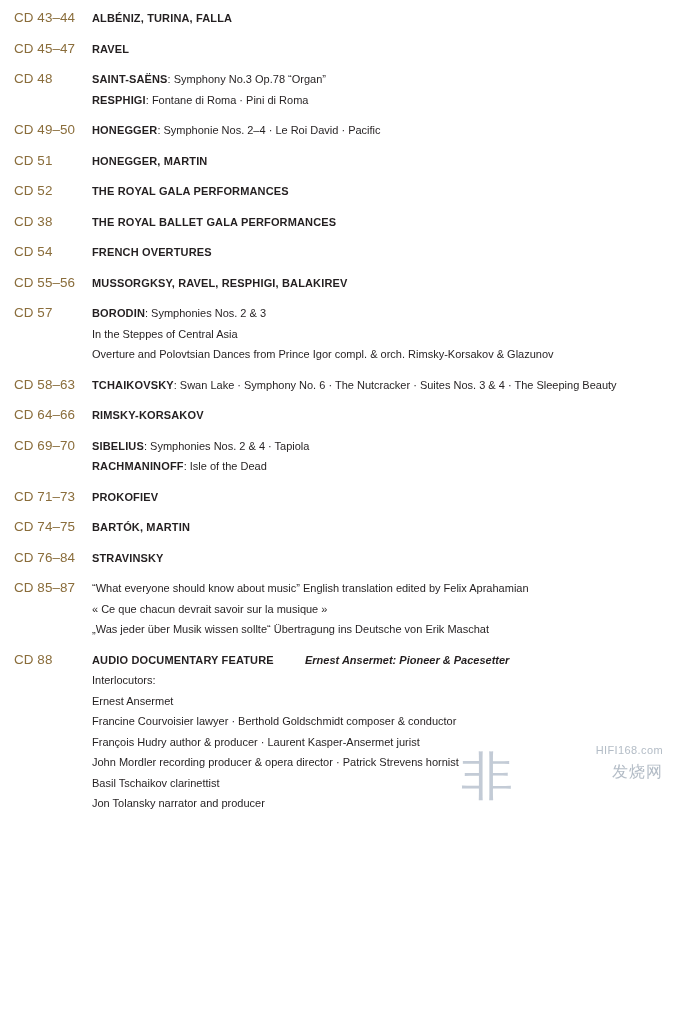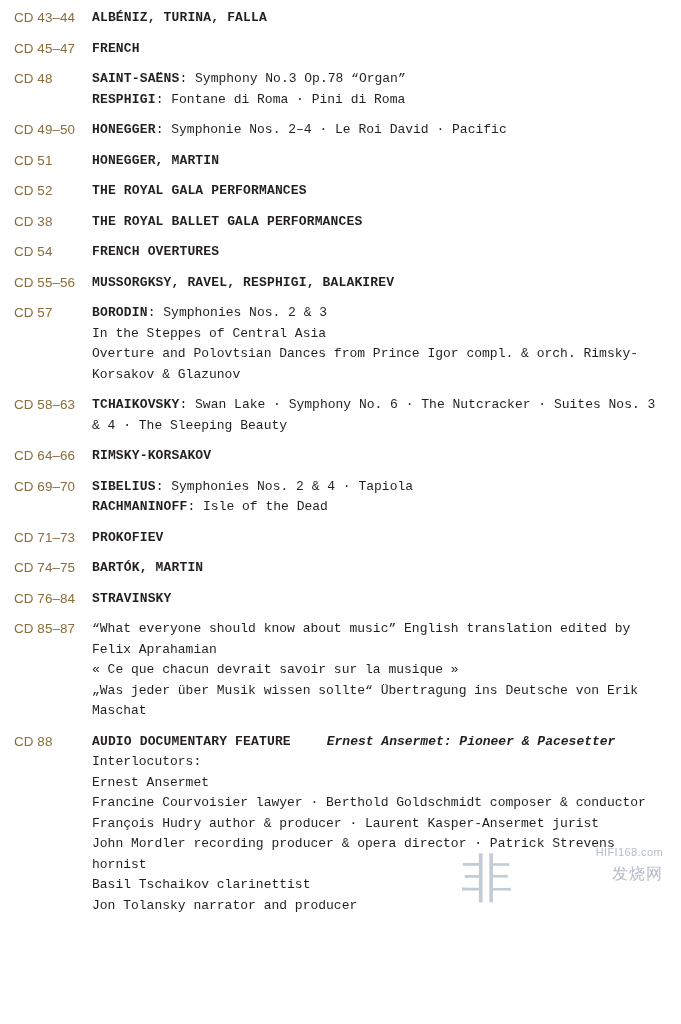--- a/index.html
+++ b/index.html
@@ -29,24 +29,23 @@
     flex: 0 0 78px;
     width: 78px;
     color: #8a6d3b;
     font-size: 13.4px;
     line-height: 20.5px;
     white-space: nowrap;
     letter-spacing: 0.1px;
   }
   .cd-body {
     flex: 1 1 auto;
-    font-size: 13px;
+    font-size: 11px;
     line-height: 20.5px;
     color: #231f20;
-    font-family: Liberation Mono, monospace;
   }
   .cd-body .line {
     display: block;
   }
   .bold {
     font-weight: bold;
     letter-spacing: 0.15px;
   }
   .bolditalic {
     font-weight: bold;
@@ -102,21 +101,21 @@
   <div class="entry">
     <div class="cd-label">CD 43–44</div>
     <div class="cd-body">
       <span class="line bold">ALBÉNIZ, TURINA, FALLA</span>
     </div>
   </div>
 
   <div class="entry">
     <div class="cd-label">CD 45–47</div>
     <div class="cd-body">
-      <span class="line bold">FRENCH</span>
+      <span class="line bold">RAVEL</span>
     </div>
   </div>
 
   <div class="entry">
     <div class="cd-label">CD 48</div>
     <div class="cd-body">
       <span class="line"><span class="bold">SAINT-SAËNS</span><span class="plain">: Symphony No.3 Op.78 “Organ”</span></span>
       <span class="line"><span class="bold">RESPHIGI</span><span class="plain">: Fontane di Roma · Pini di Roma</span></span>
     </div>
   </div>

